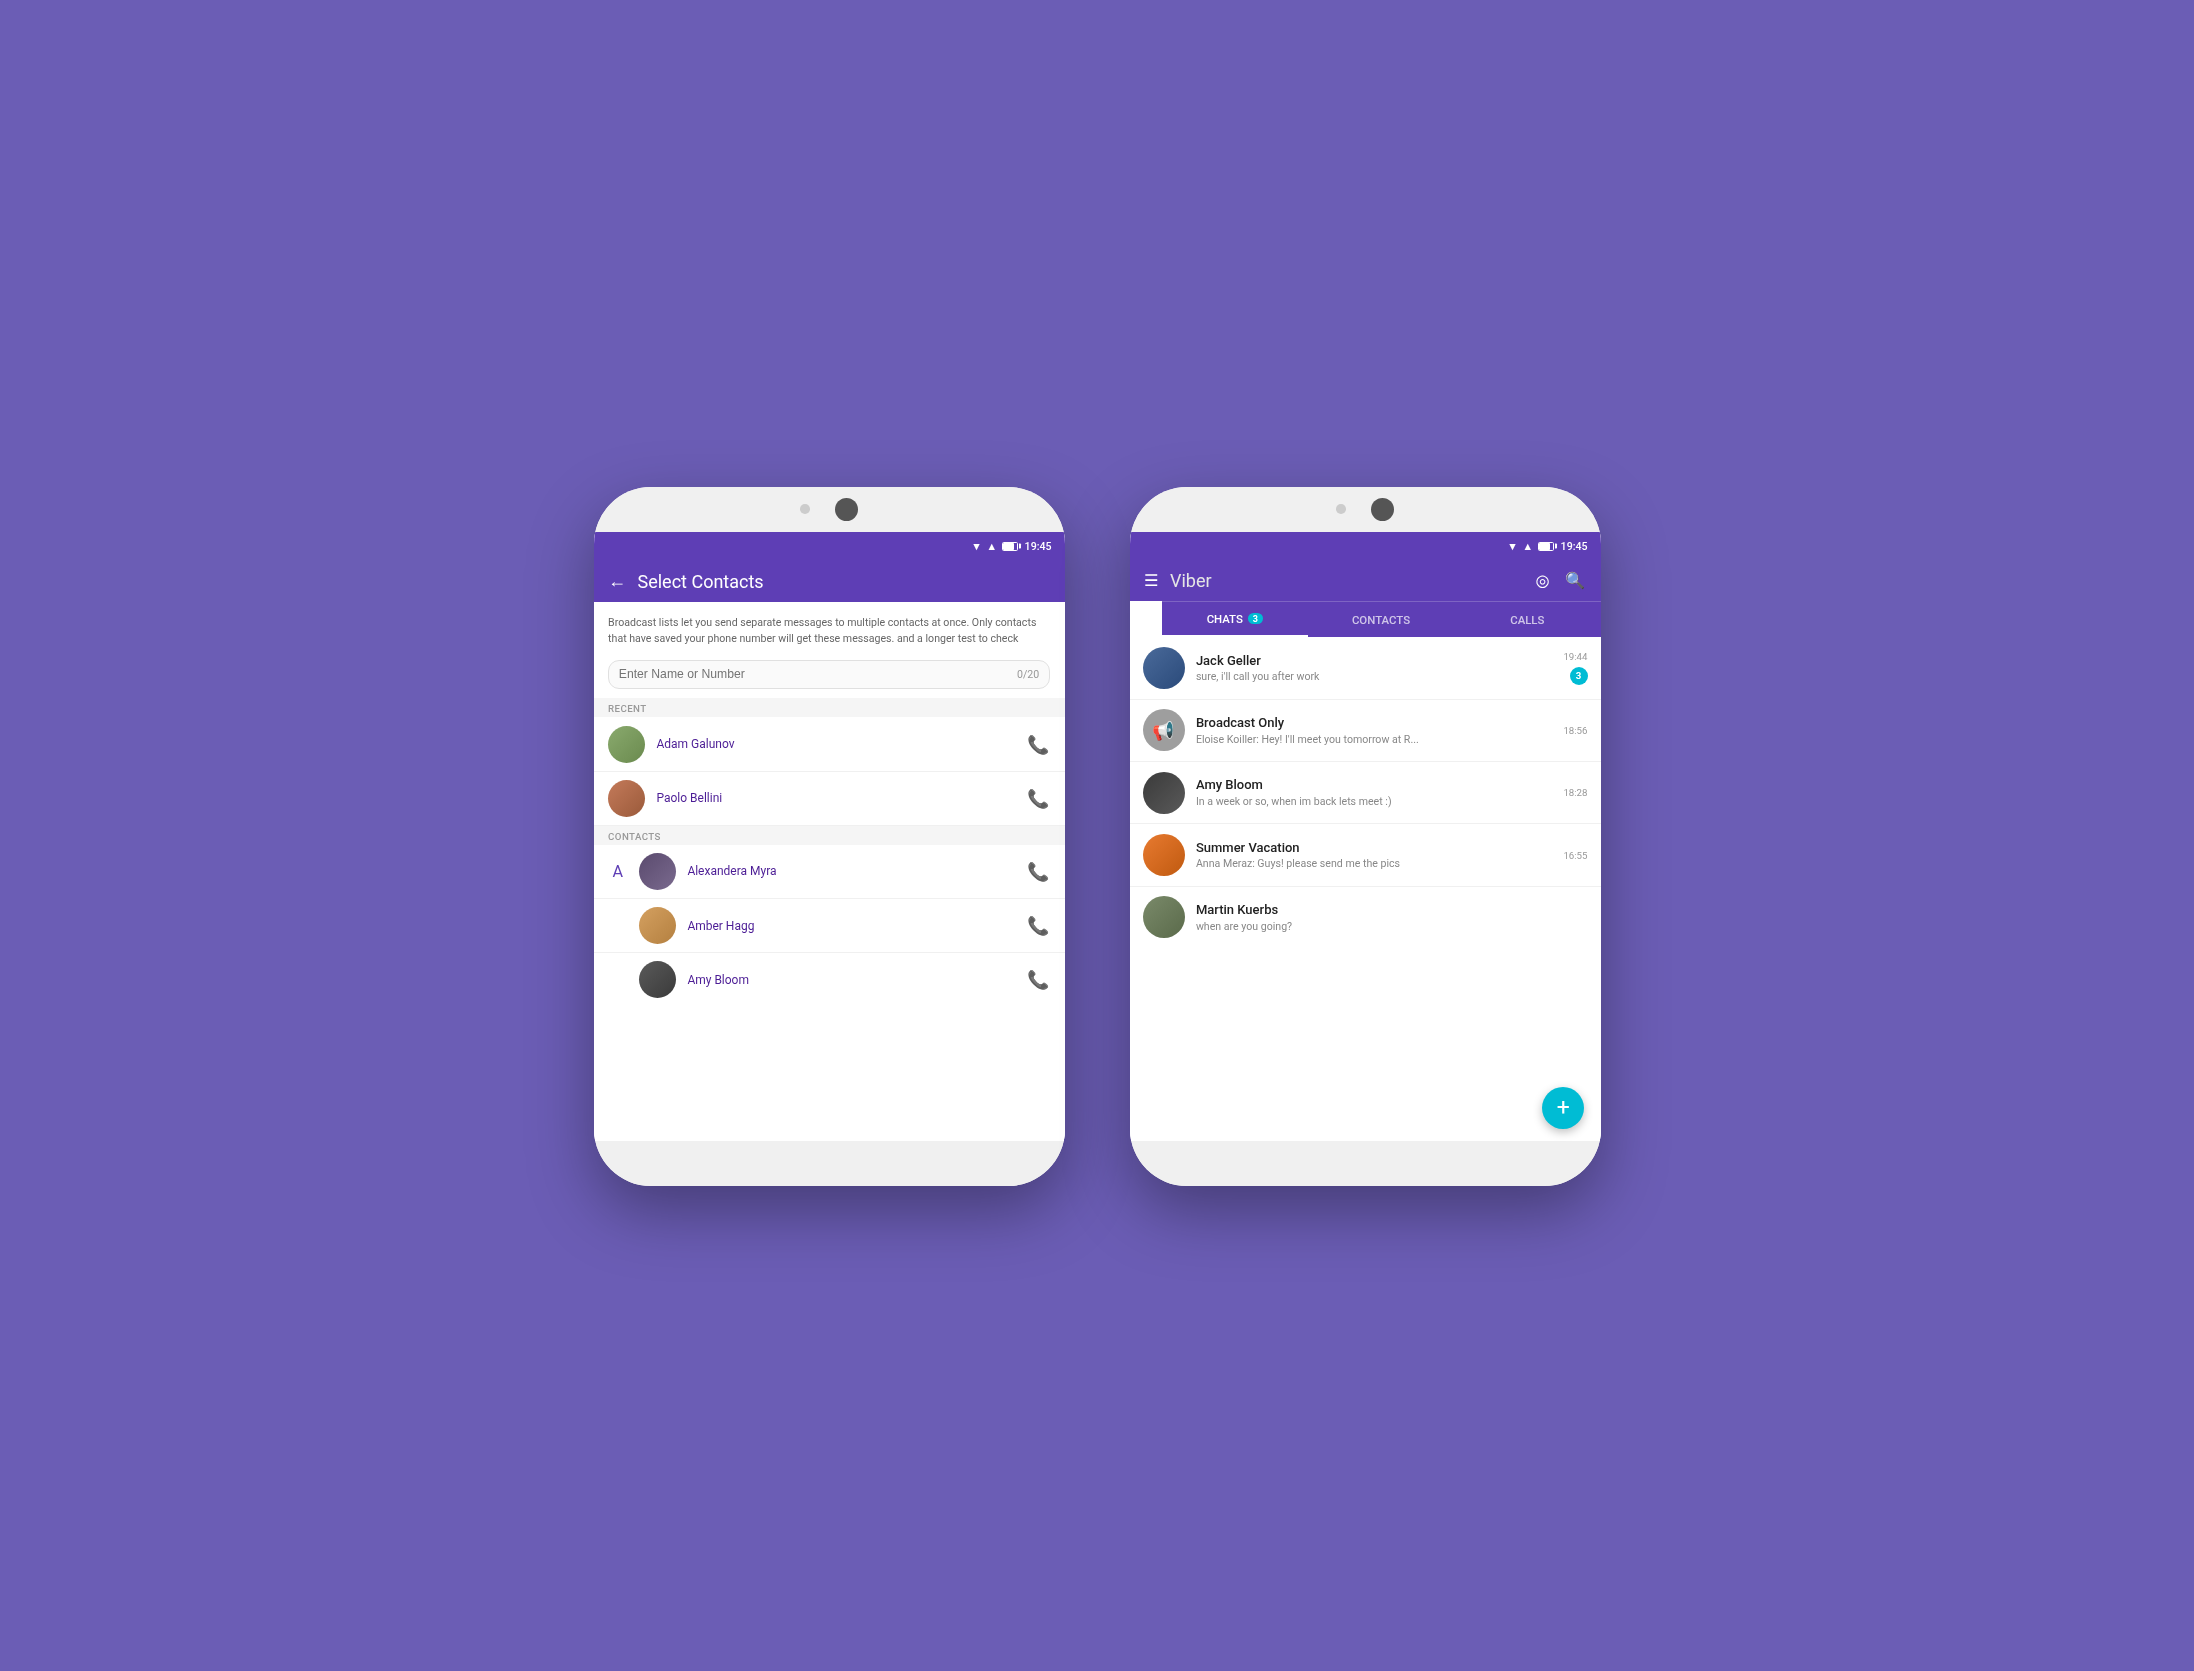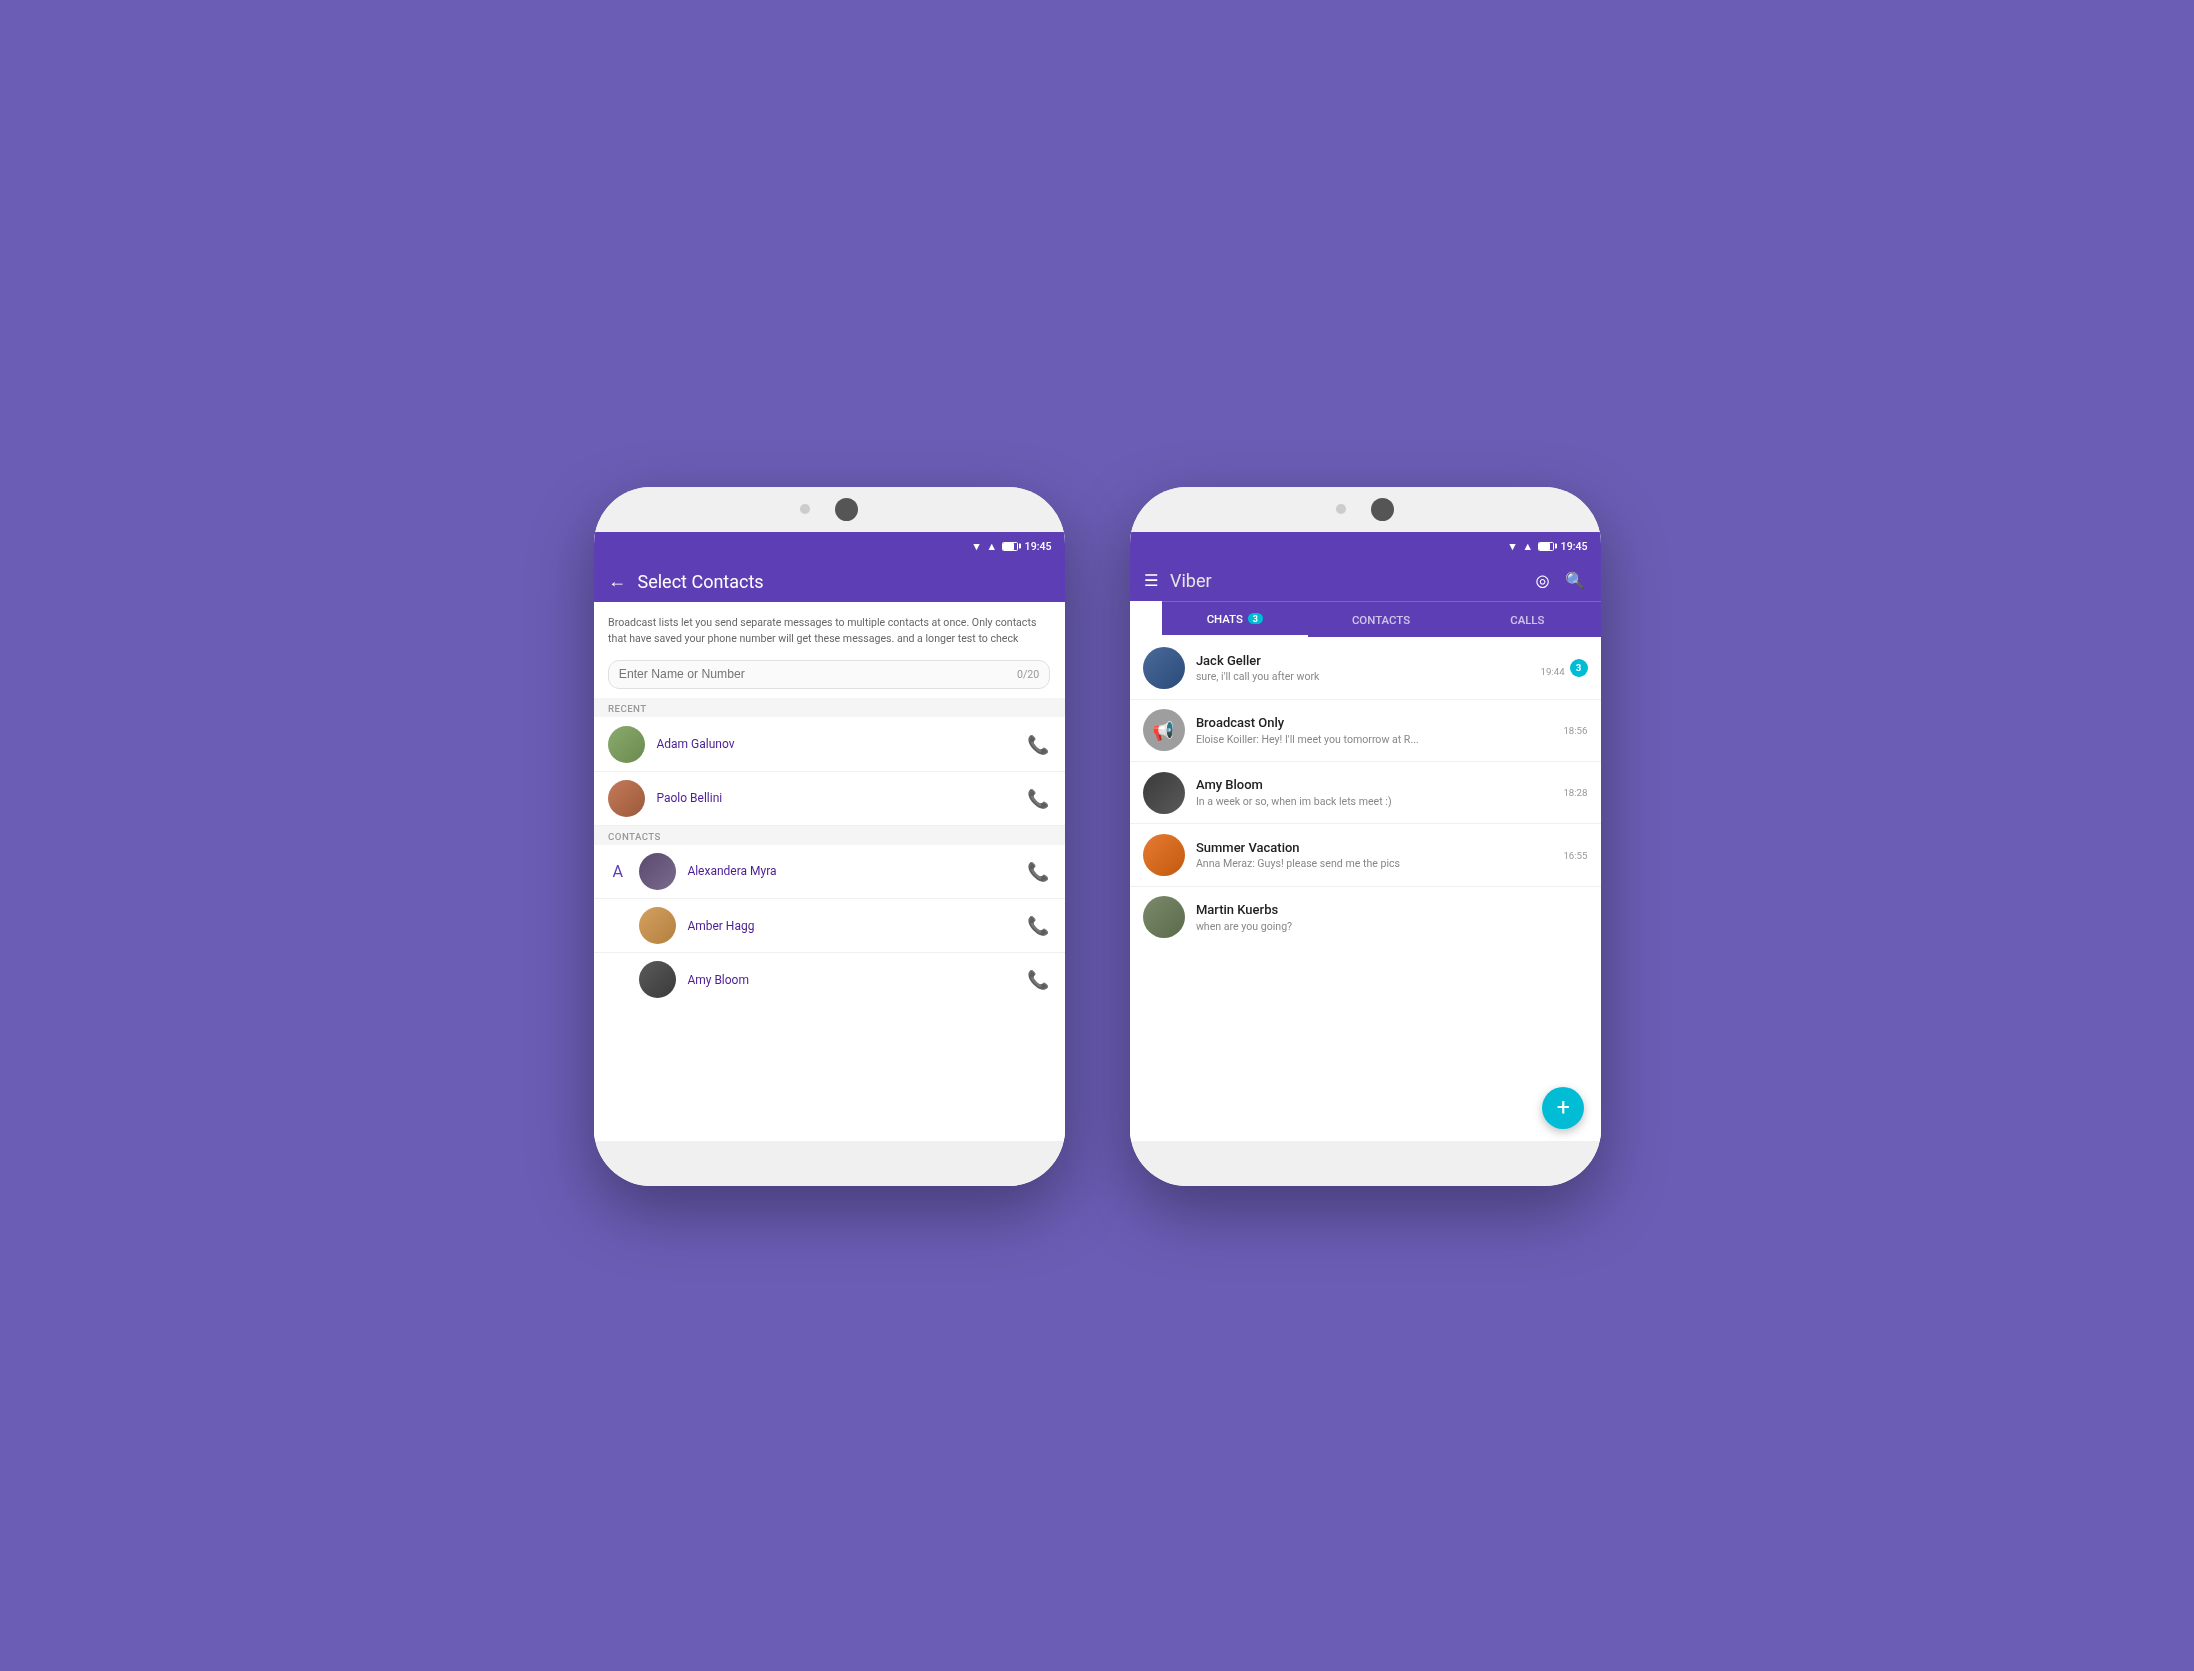--- a/index.html
+++ b/index.html
@@ -322,21 +322,21 @@
     }
     .chat-preview {
       font-size: 10.6px;
       color: #888;
       white-space: nowrap;
       overflow: hidden;
       text-overflow: ellipsis;
     }
     .chat-meta {
       display: flex;
-      flex-direction: row;
+      flex-direction: column;
       align-items: flex-end;
       gap: 4.9px;
       flex-shrink: 0;
     }
     .chat-time {
       font-size: 9.7px;
       color: #999;
     }
     .chat-unread {
       background: #00bcd4;

